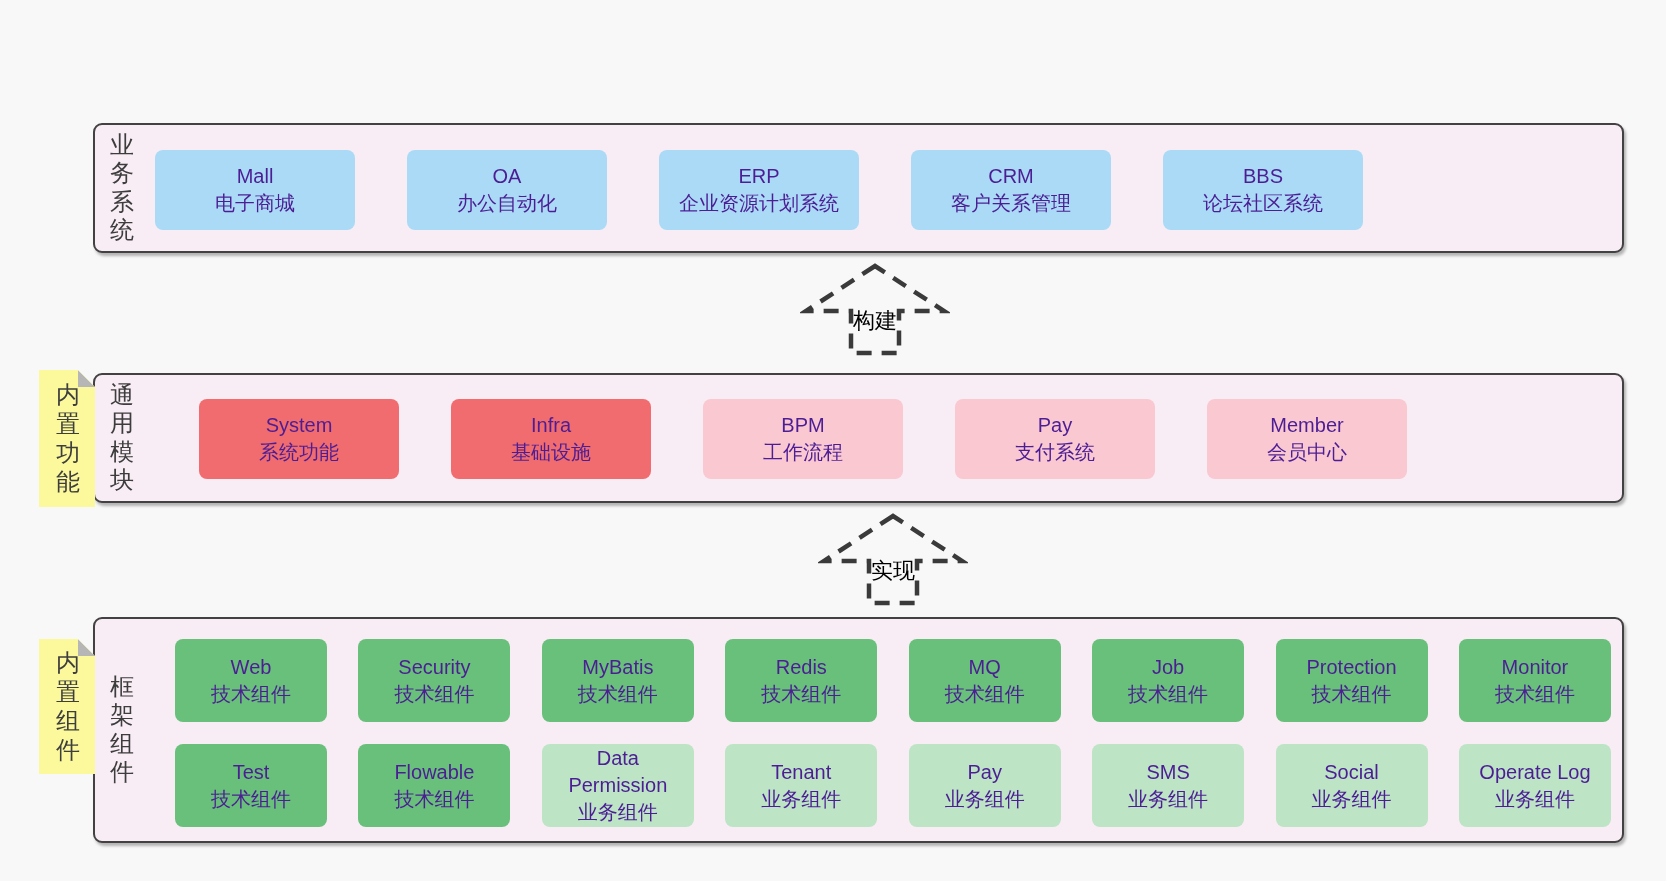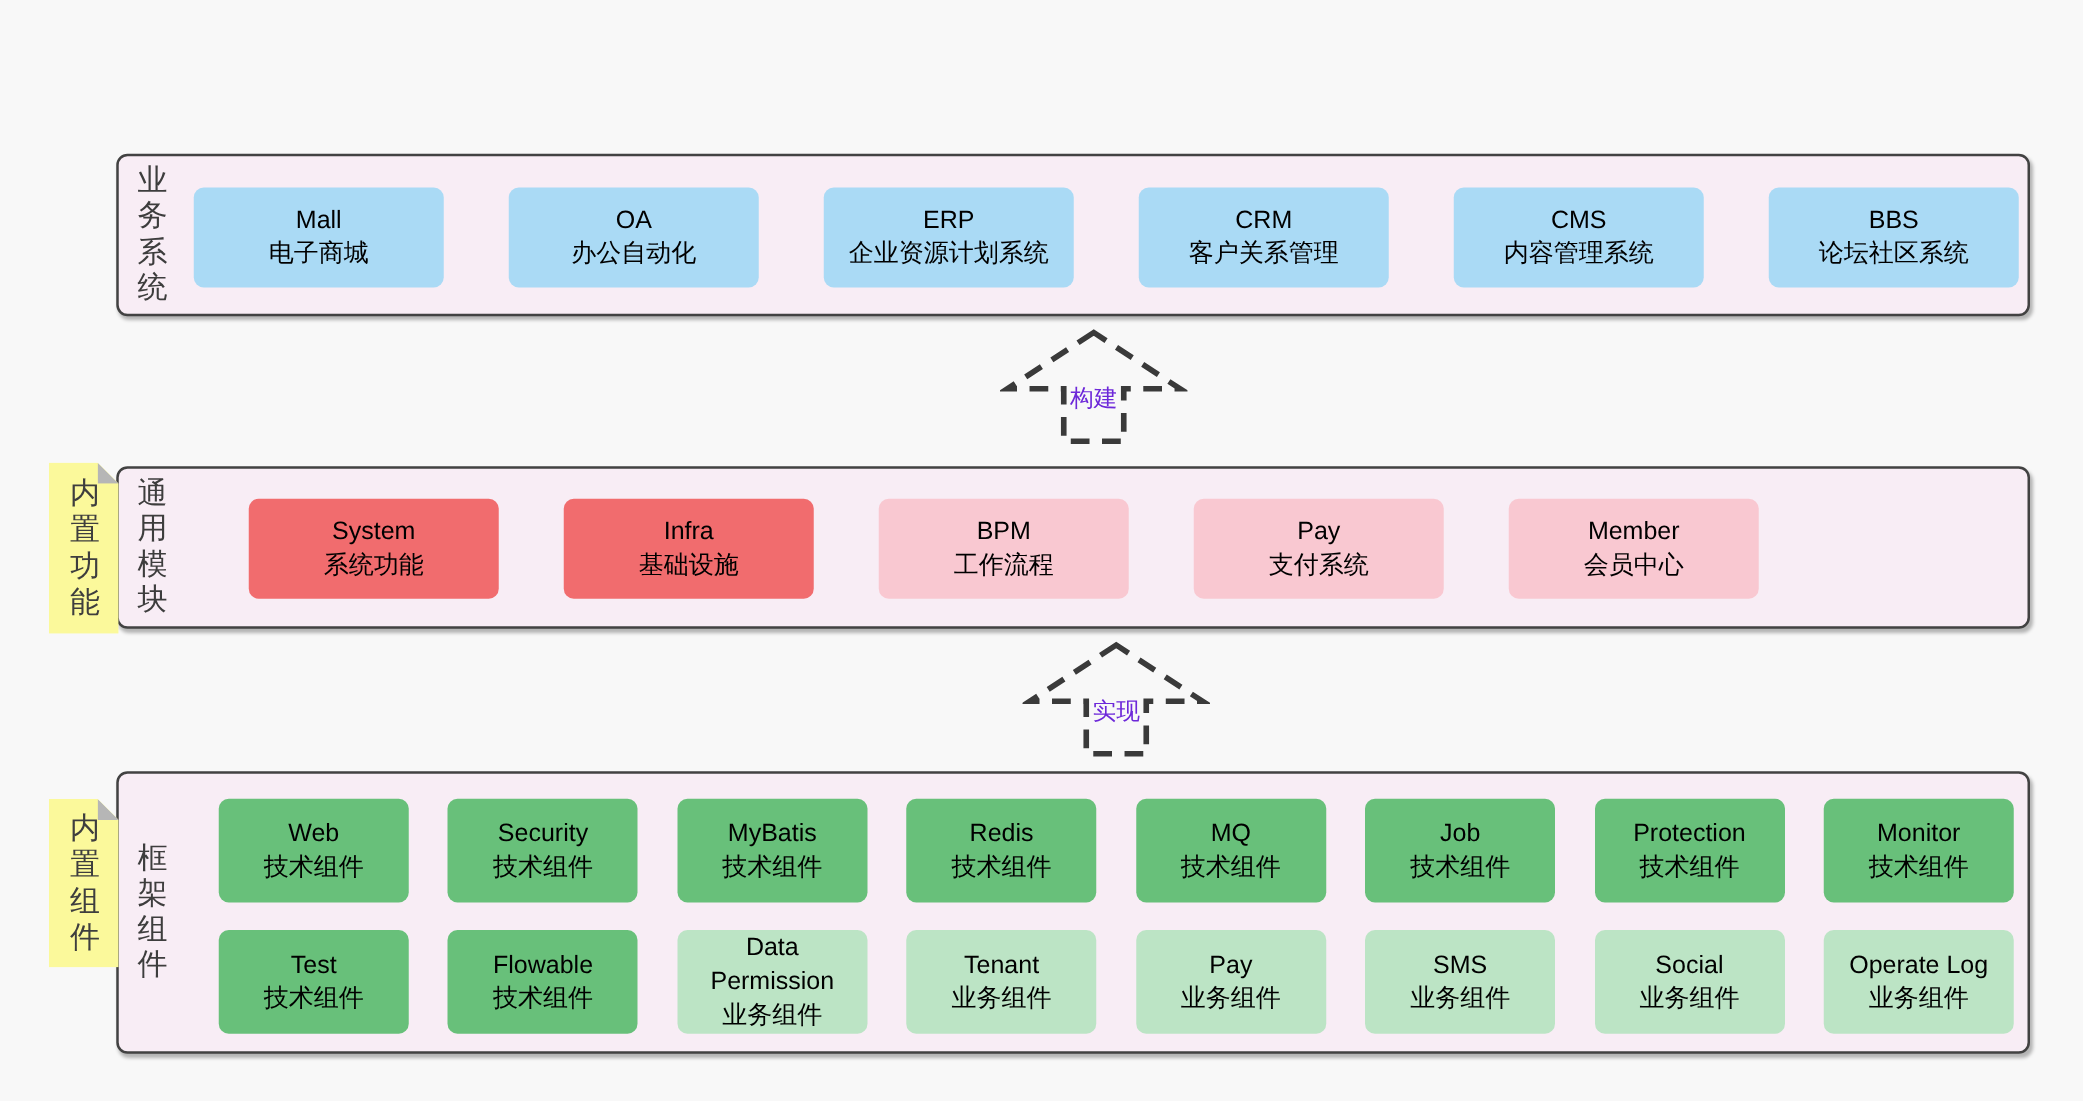--- a/index.html
+++ b/index.html
@@ -13,21 +13,21 @@
     box-sizing:border-box;
   }
   .band-label{
     position:absolute;left:12px;top:50%;transform:translateY(-50%);
     width:30px;font-size:24px;line-height:1.18;word-break:break-all;
     text-align:center;color:#3d3d3d;
   }
   .boxes{position:absolute;left:60px;display:flex;gap:52px;}
   .box{
     border-radius:8px;display:flex;flex-direction:column;justify-content:center;
-    align-items:center;text-align:center;color:#000000;font-size:20px;line-height:1.35;
+    align-items:center;text-align:center;color:#4c1d95;font-size:20px;line-height:1.35;
     box-sizing:border-box;padding:2px 6px;
   }
   .w200{width:200px;height:80px;}
   .w152{width:152px;height:83px;margin-left:20px;}
   .blue{background:#aadaf5;}
   .red{background:#f16c6e;}
   .pink{background:#f9c8d1;}
   .green-dark{background:#68c07a;}
   .green-light{background:#bce4c5;}
 
@@ -49,21 +49,21 @@
     position:absolute;top:50%;left:50%;transform:translate(-50%,-50%);
     width:22px;font-size:24px;line-height:1.22;word-break:break-all;
     text-align:center;color:#3e3e3e;
   }
 
   .arrow{position:absolute;width:150px;height:95px;}
   .arrow svg{position:absolute;left:0;top:0;}
   .arrow-path{fill:none;stroke:#3a3a3a;stroke-width:4.5;stroke-dasharray:15 10;}
   .arrow-label{
     position:absolute;top:44px;left:0;width:100%;text-align:center;
-    font-size:19px;color:#6d28d9;
+    font-size:22px;color:#000000;
   }
 </style>
 </head>
 <body>
 
 <div id="canvas">
 
   <div class="band" style="top:123px;height:130px;">
     <div class="band-label">业务系统</div>
     <div class="boxes" style="top:25px;">
@@ -75,24 +75,20 @@
         <div>OA</div>
         <div>办公自动化</div>
       </div>
       <div class="box w200 blue">
         <div>ERP</div>
         <div>企业资源计划系统</div>
       </div>
       <div class="box w200 blue">
         <div>CRM</div>
         <div>客户关系管理</div>
-      </div>
-      <div class="box w200 blue">
-        <div>CMS</div>
-        <div>内容管理系统</div>
       </div>
       <div class="box w200 blue">
         <div>BBS</div>
         <div>论坛社区系统</div>
       </div>
     </div>
   </div>
 
   <div class="arrow" style="left:800px;top:262px;">
     <svg width="150" height="95" viewBox="0 0 150 95">

